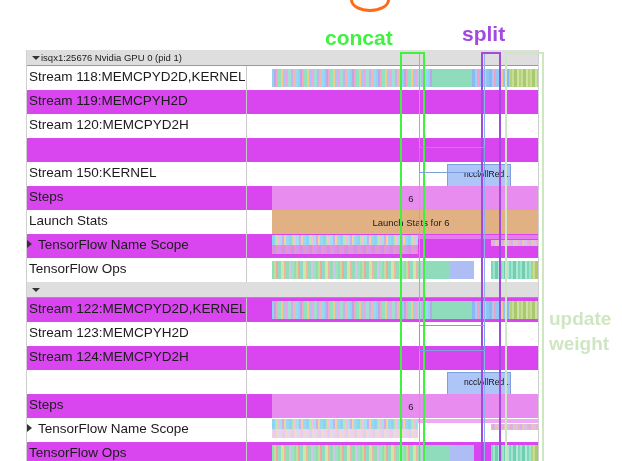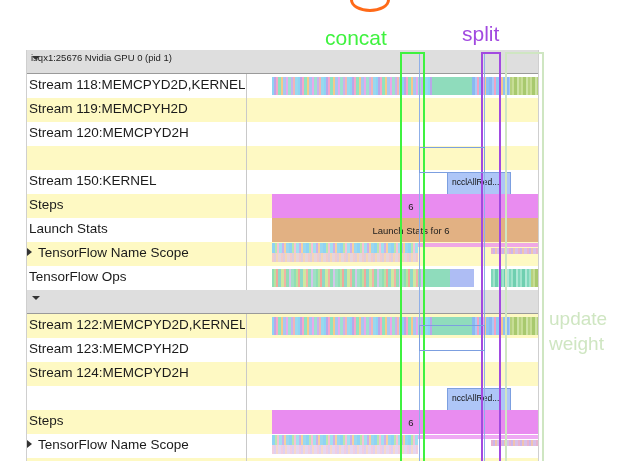--- a/index.html
+++ b/index.html
@@ -4,49 +4,49 @@
 <style>
   html,body{margin:0;padding:0;}
   body{
     width:622px;height:461px;overflow:hidden;background:#ffffff;
     font-family:"Liberation Sans", sans-serif;
     -webkit-font-smoothing:antialiased;
   }
   #stage{position:relative;width:622px;height:461px;background:#fff;}
 
   
-  .annot{position:absolute;white-space:nowrap;font-weight:400;}
+  .annot{position:absolute;white-space:nowrap;font-weight:700;}
   #annot-concat{left:325px;top:26px;font-size:21px;color:#3ff23f;}
   #annot-split{left:462px;top:22px;font-size:21px;color:#a24ae0;}
   #annot-nccl{left:427px;top:105px;font-size:20px;color:#6b8fd4;}
   #annot-weight{left:549px;top:306px;font-size:19px;color:#cfe6c2;line-height:25px;}
   #annot-orange-curve{
     position:absolute;left:350px;top:-12px;width:34px;height:18px;
     border:3px solid #ff6a18;border-radius:50%;
   }
 
   
   #panel{
     position:absolute;left:26px;top:50px;width:511px;height:411px;
     background:#ffffff;overflow:hidden;
     border-left:1px solid #cfcfcf;border-right:1px solid #cfcfcf;
   }
   .grp-header{
-    position:relative;height:24px;background:#dedede;
+    position:relative;height:16px;background:#dedede;
     border-bottom:1px solid #9a9a9a;
     font-size:9.5px;color:#222;line-height:16px;
-    padding-left:4px;box-sizing:border-box;
+    padding-left:14px;box-sizing:border-box;
   }
   .grp-header .tri{
     position:absolute;left:5px;top:6px;width:0;height:0;
     border-left:4px solid transparent;border-right:4px solid transparent;
     border-top:4px solid #333;
   }
   .row{position:relative;height:24px;background:#ffffff;}
-  .row.alt{background:#fef9c3;}
+  .row.alt{background:#d946ef;}
   .row .lbl{
     position:absolute;left:2px;top:3px;font-size:13.5px;color:#1b1b1b;
     white-space:nowrap;overflow:hidden;width:216px;
   }
   .row .lbl.indent{left:0;}
   .row .lbl .tri2{
     display:inline-block;width:0;height:0;vertical-align:middle;
     margin-right:6px;margin-bottom:2px;
     border-top:4px solid transparent;border-bottom:4px solid transparent;
     border-left:5px solid #333;
@@ -107,21 +107,21 @@
   .solid-tan{background:#e2b183;}
   .solid-violet{background:#e98cf0;}
 
   .barlabel{
     position:absolute;top:0;height:100%;display:flex;align-items:center;
     justify-content:center;font-size:9.5px;color:#1d1d1d;
   }
   .nccl-box{
     position:absolute;top:2px;height:32px;background:#aec6f7;
     border:1px solid #7c9fe0;box-sizing:border-box;
-    font-size:8.5px;color:#101010;line-height:18px;padding-left:4px;
+    font-size:8.5px;color:#101010;line-height:18px;padding-left:16px;
     white-space:nowrap;overflow:hidden;
   }
 
   
   .ovl{position:absolute;box-sizing:border-box;pointer-events:none;}
   #ov-concat{left:400px;top:52px;width:25px;height:409px;border:2.5px solid #3ff23f;border-bottom:none;}
   #ov-nccl{left:419px;top:147px;width:66px;height:26px;border:1.5px solid #7c9fe0;}
   #ov-nccl2{left:419px;top:325px;width:66px;height:26px;border:1.5px solid #7c9fe0;}
   #ov-split{left:481px;top:52px;width:20px;height:409px;border:2.5px solid #a24ae0;border-bottom:none;}
   #ov-weight{left:505px;top:52px;width:39px;height:409px;border:2.5px solid #cfe6c2;border-bottom:none;}

